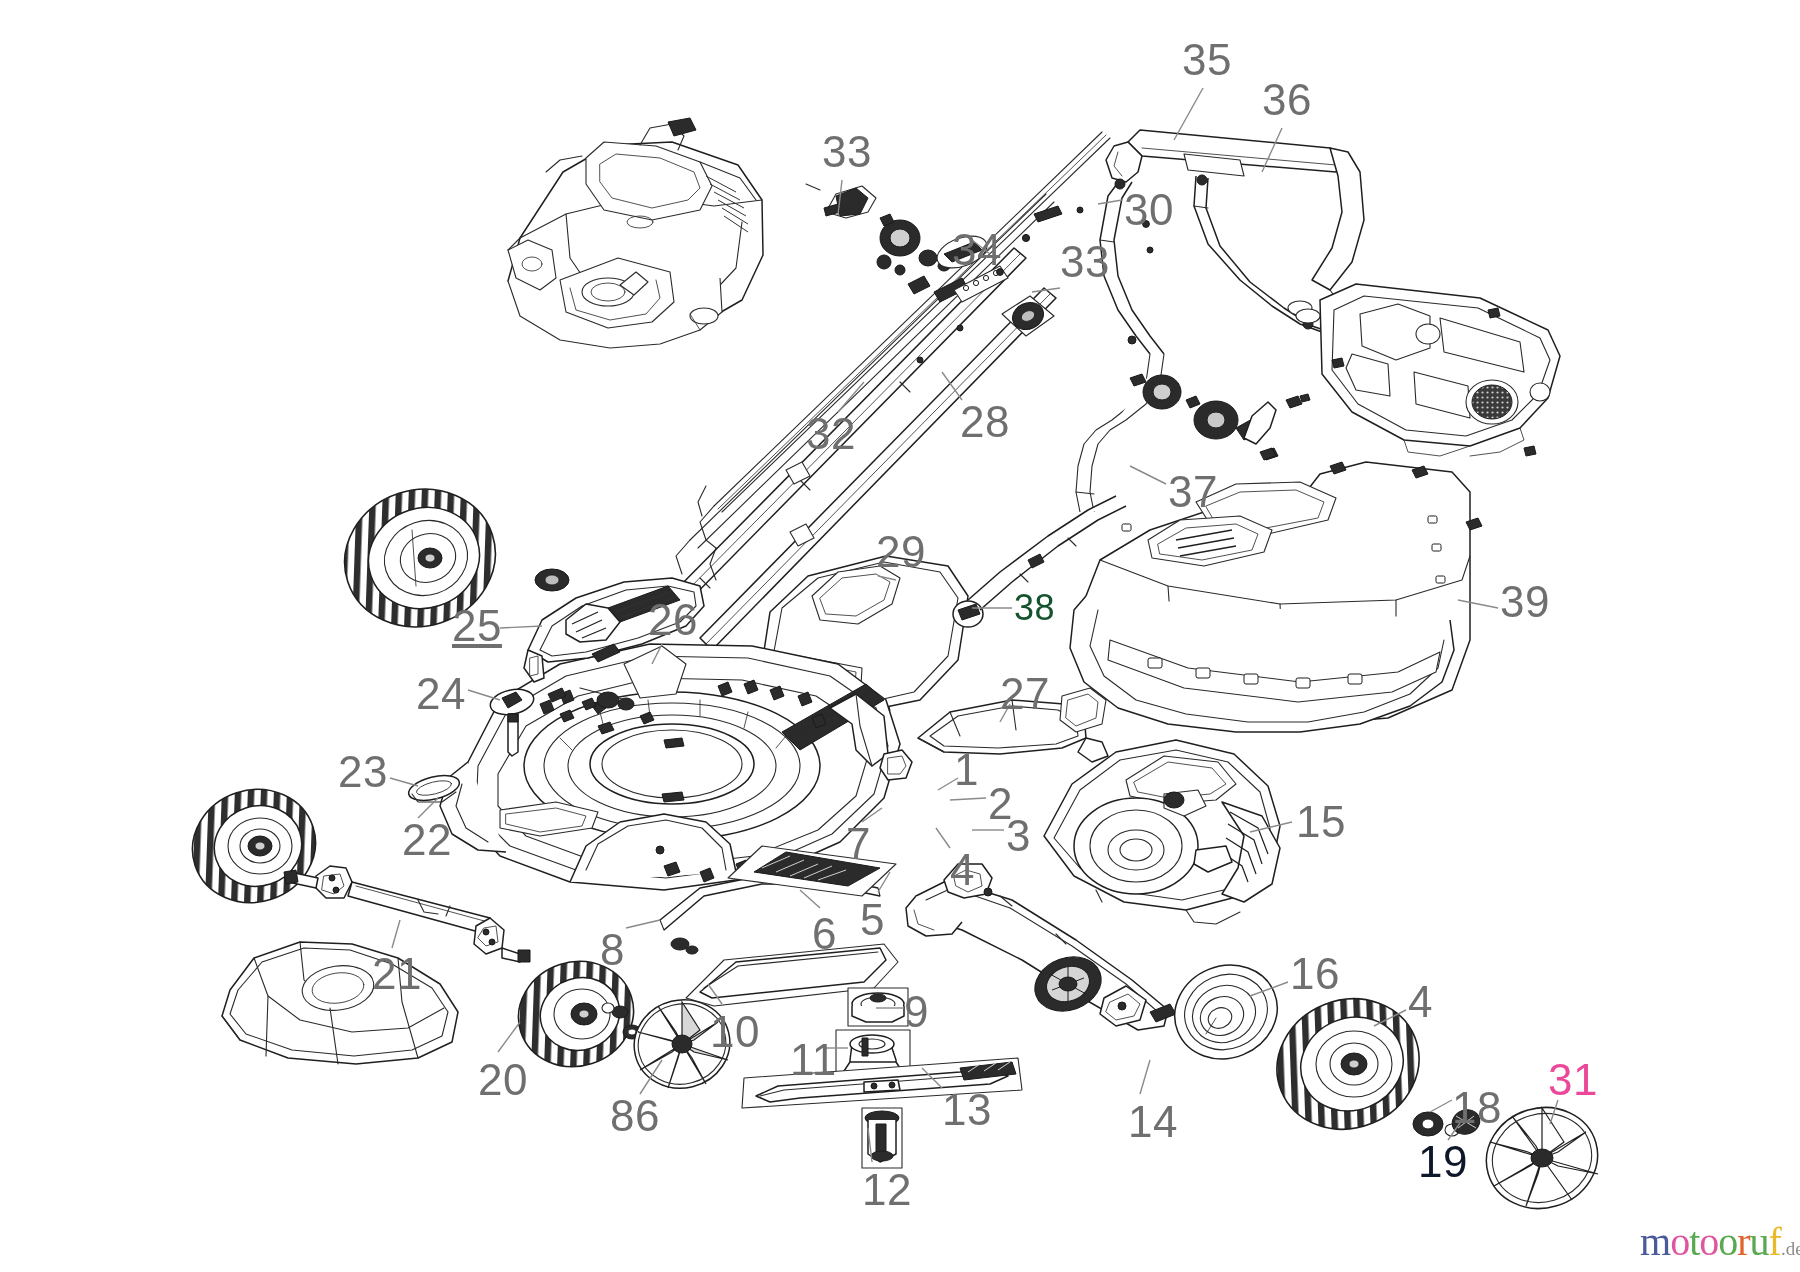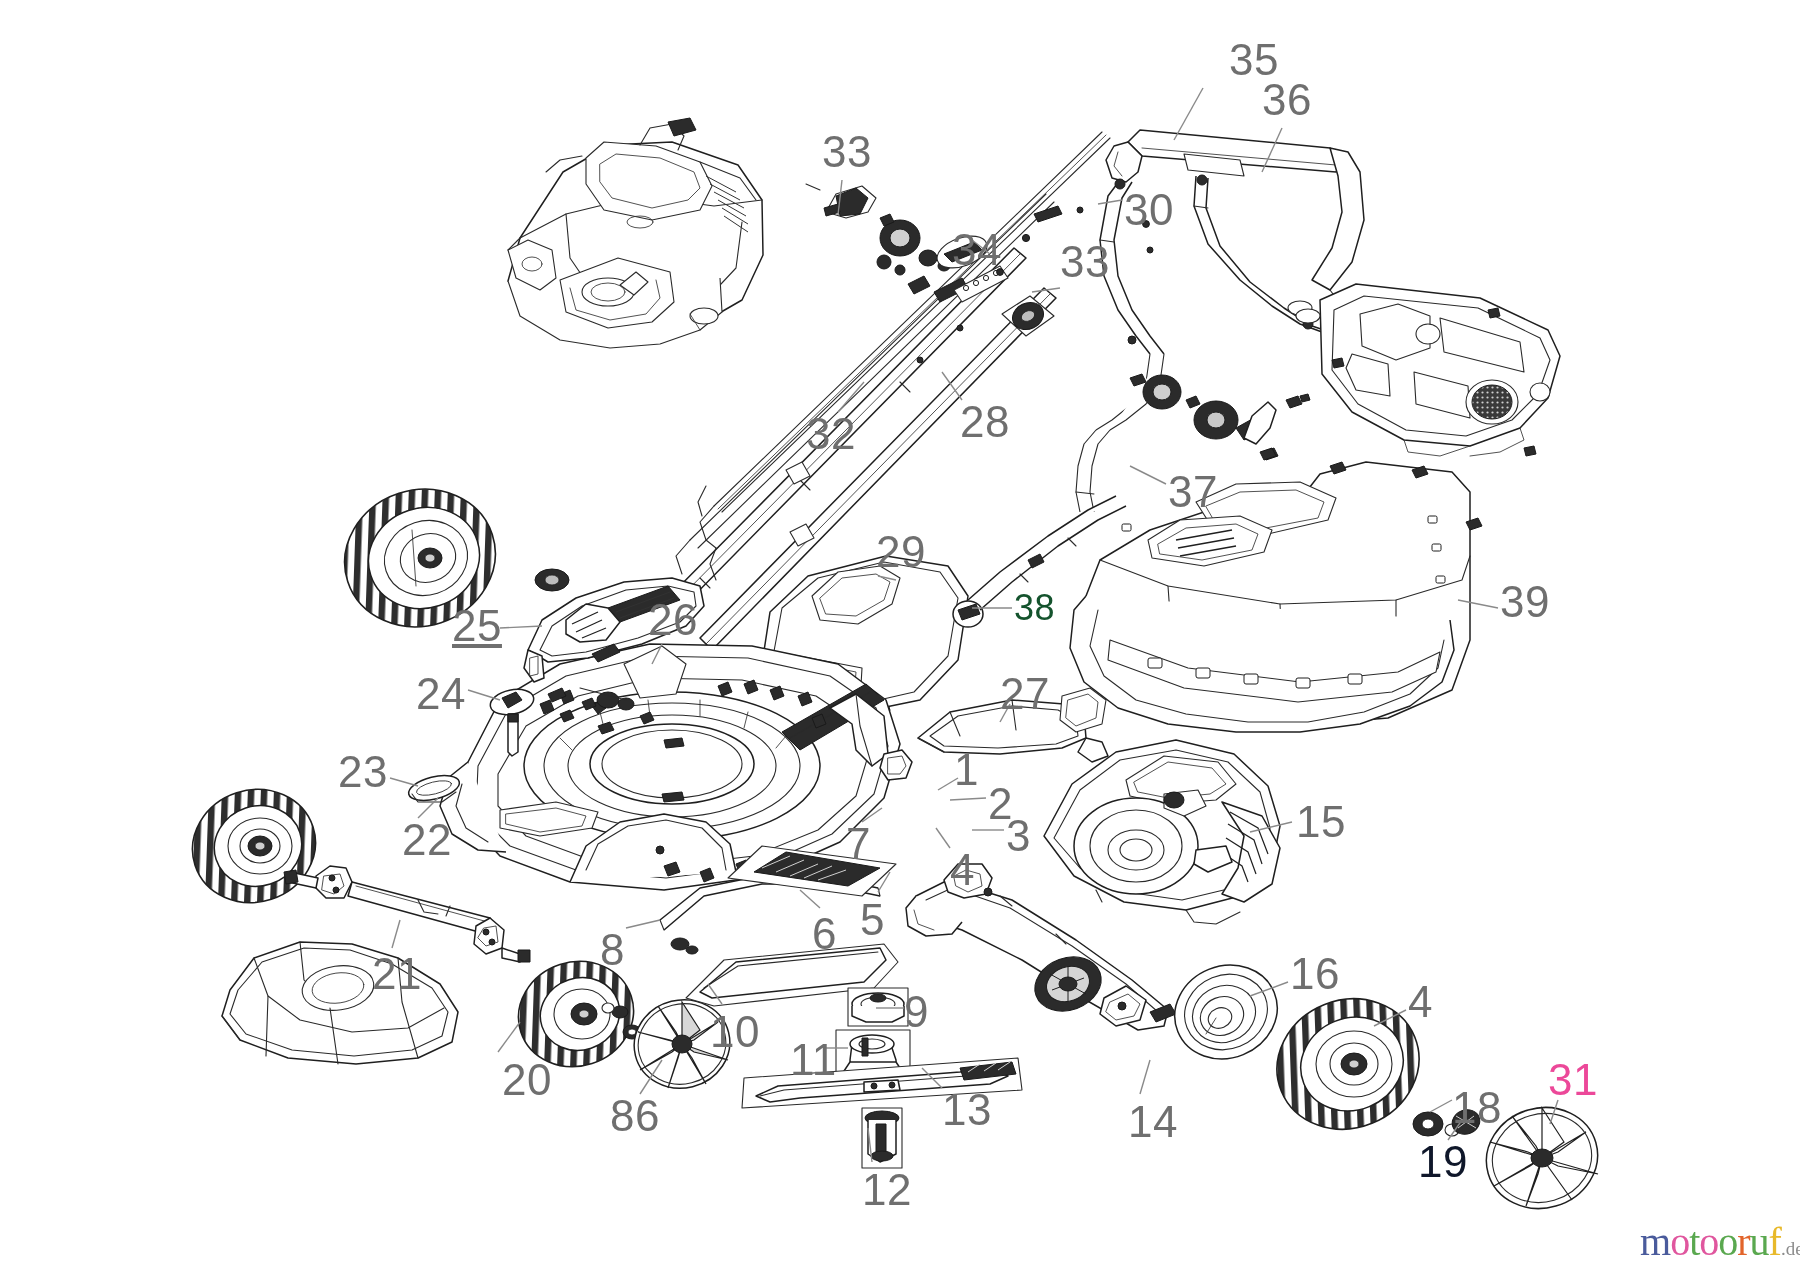--- a/index.html
+++ b/index.html
@@ -656,21 +656,21 @@
       <path d="M1452 1100 L1430 1112"></path>
       <path d="M1558 1100 L1550 1124"></path>
       <path d="M640 1094 L662 1060"></path>
       <path d="M1140 1094 L1150 1060"></path>
       <path d="M1448 1140 L1462 1120"></path>
       <path d="M872 1162 L868 1128"></path>
     </g>
   </svg>
 
   <div id="callout-layer">
-      <div class="callout" style="left: 1182px; top: 38px; font-size: 44px; color: rgb(111, 111, 111); margin-left: 47px;">35</div>
+      <div class="callout" style="left: 1182px; top: 38px; font-size: 44px; color: rgb(111, 111, 111);">35</div>
       <div class="callout" style="left: 1262px; top: 78px; font-size: 44px; color: rgb(111, 111, 111);">36</div>
       <div class="callout" style="left: 822px; top: 130px; font-size: 44px; color: rgb(111, 111, 111);">33</div>
       <div class="callout" style="left: 1124px; top: 188px; font-size: 44px; color: rgb(111, 111, 111);">30</div>
       <div class="callout" style="left: 952px; top: 228px; font-size: 44px; color: rgb(111, 111, 111);">34</div>
       <div class="callout" style="left: 1060px; top: 240px; font-size: 44px; color: rgb(111, 111, 111);">33</div>
       <div class="callout" style="left: 806px; top: 412px; font-size: 44px; color: rgb(111, 111, 111);">32</div>
       <div class="callout" style="left: 960px; top: 400px; font-size: 44px; color: rgb(111, 111, 111);">28</div>
       <div class="callout" style="left: 1168px; top: 470px; font-size: 44px; color: rgb(111, 111, 111);">37</div>
       <div class="callout" style="left: 1500px; top: 580px; font-size: 44px; color: rgb(111, 111, 111);">39</div>
       <div class="callout" style="left: 876px; top: 530px; font-size: 44px; color: rgb(111, 111, 111);">29</div>
@@ -689,21 +689,21 @@
       <div class="callout" style="left: 950px; top: 848px; font-size: 44px; color: rgb(111, 111, 111);">4</div>
       <div class="callout" style="left: 860px; top: 898px; font-size: 44px; color: rgb(111, 111, 111);">5</div>
       <div class="callout" style="left: 812px; top: 912px; font-size: 44px; color: rgb(111, 111, 111);">6</div>
       <div class="callout" style="left: 600px; top: 928px; font-size: 44px; color: rgb(111, 111, 111);">8</div>
       <div class="callout" style="left: 1290px; top: 952px; font-size: 44px; color: rgb(111, 111, 111);">16</div>
       <div class="callout" style="left: 1408px; top: 980px; font-size: 44px; color: rgb(111, 111, 111);">4</div>
       <div class="callout" style="left: 372px; top: 952px; font-size: 44px; color: rgb(111, 111, 111);">21</div>
       <div class="callout" style="left: 904px; top: 990px; font-size: 44px; color: rgb(111, 111, 111);">9</div>
       <div class="callout" style="left: 710px; top: 1010px; font-size: 44px; color: rgb(111, 111, 111);">10</div>
       <div class="callout" style="left: 790px; top: 1038px; font-size: 44px; color: rgb(111, 111, 111);">11</div>
-      <div class="callout" style="left: 478px; top: 1058px; font-size: 44px; color: rgb(111, 111, 111); margin-left: 24px;">20</div>
+      <div class="callout" style="left: 478px; top: 1058px; font-size: 44px; color: rgb(111, 111, 111);">20</div>
       <div class="callout" style="left: 942px; top: 1088px; font-size: 44px; color: rgb(111, 111, 111);">13</div>
       <div class="callout" style="left: 1452px; top: 1058px; font-size: 44px; color: rgb(111, 111, 111); margin-top: 28px;">18</div>
       <div class="callout" style="left: 1548px; top: 1058px; font-size: 44px; color: #ec4899;">31</div>
       <div class="callout" style="left: 610px; top: 1094px; font-size: 44px; color: rgb(111, 111, 111);">86</div>
       <div class="callout" style="left: 1128px; top: 1100px; font-size: 44px; color: rgb(111, 111, 111);">14</div>
       <div class="callout" style="left: 1418px; top: 1140px; font-size: 44px; color: #0f172a;">19</div>
       <div class="callout" style="left: 862px; top: 1168px; font-size: 44px; color: rgb(111, 111, 111);">12</div>
     </div>
 
   <div id="watermark"><span style="color: rgb(74, 91, 156);">m</span><span style="color: rgb(224, 86, 158);">o</span><span style="color: rgb(90, 168, 79);">t</span><span style="color: rgb(224, 86, 158);">o</span><span style="color: rgb(90, 168, 79);">o</span><span style="color: rgb(226, 100, 42);">r</span><span style="color: rgb(90, 168, 79);">u</span><span style="color: rgb(232, 185, 42);">f</span><span class="suffix" style="color: rgb(140, 140, 140);">.de</span></div>

